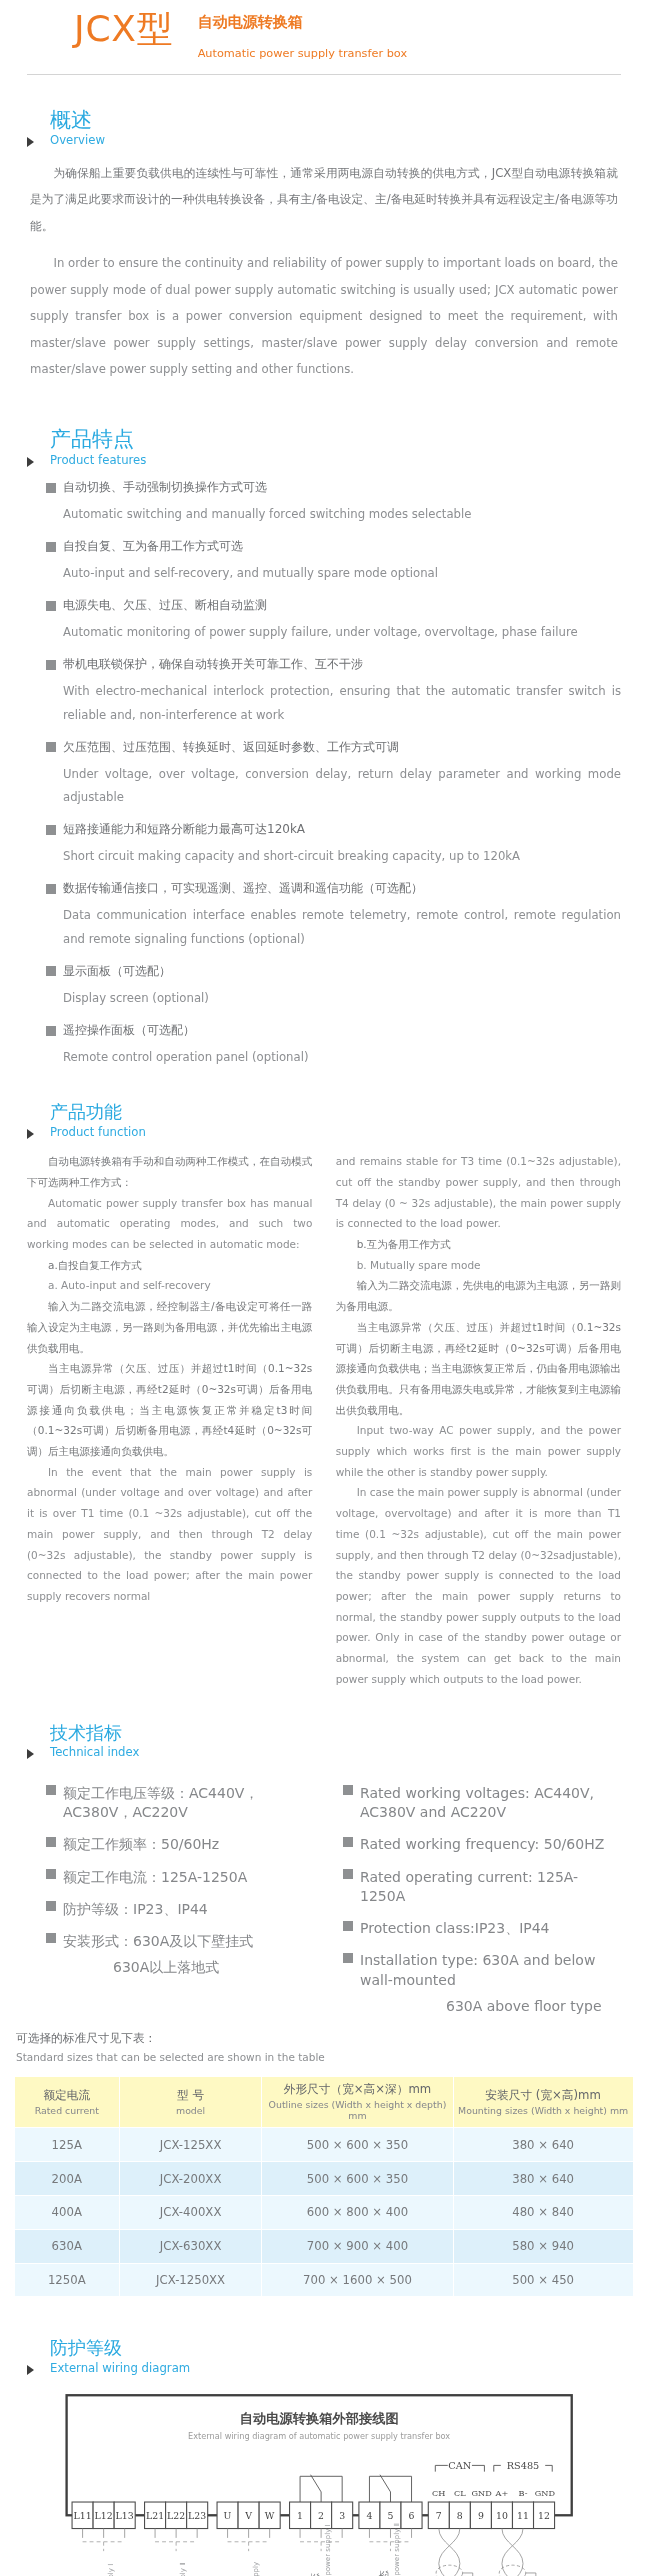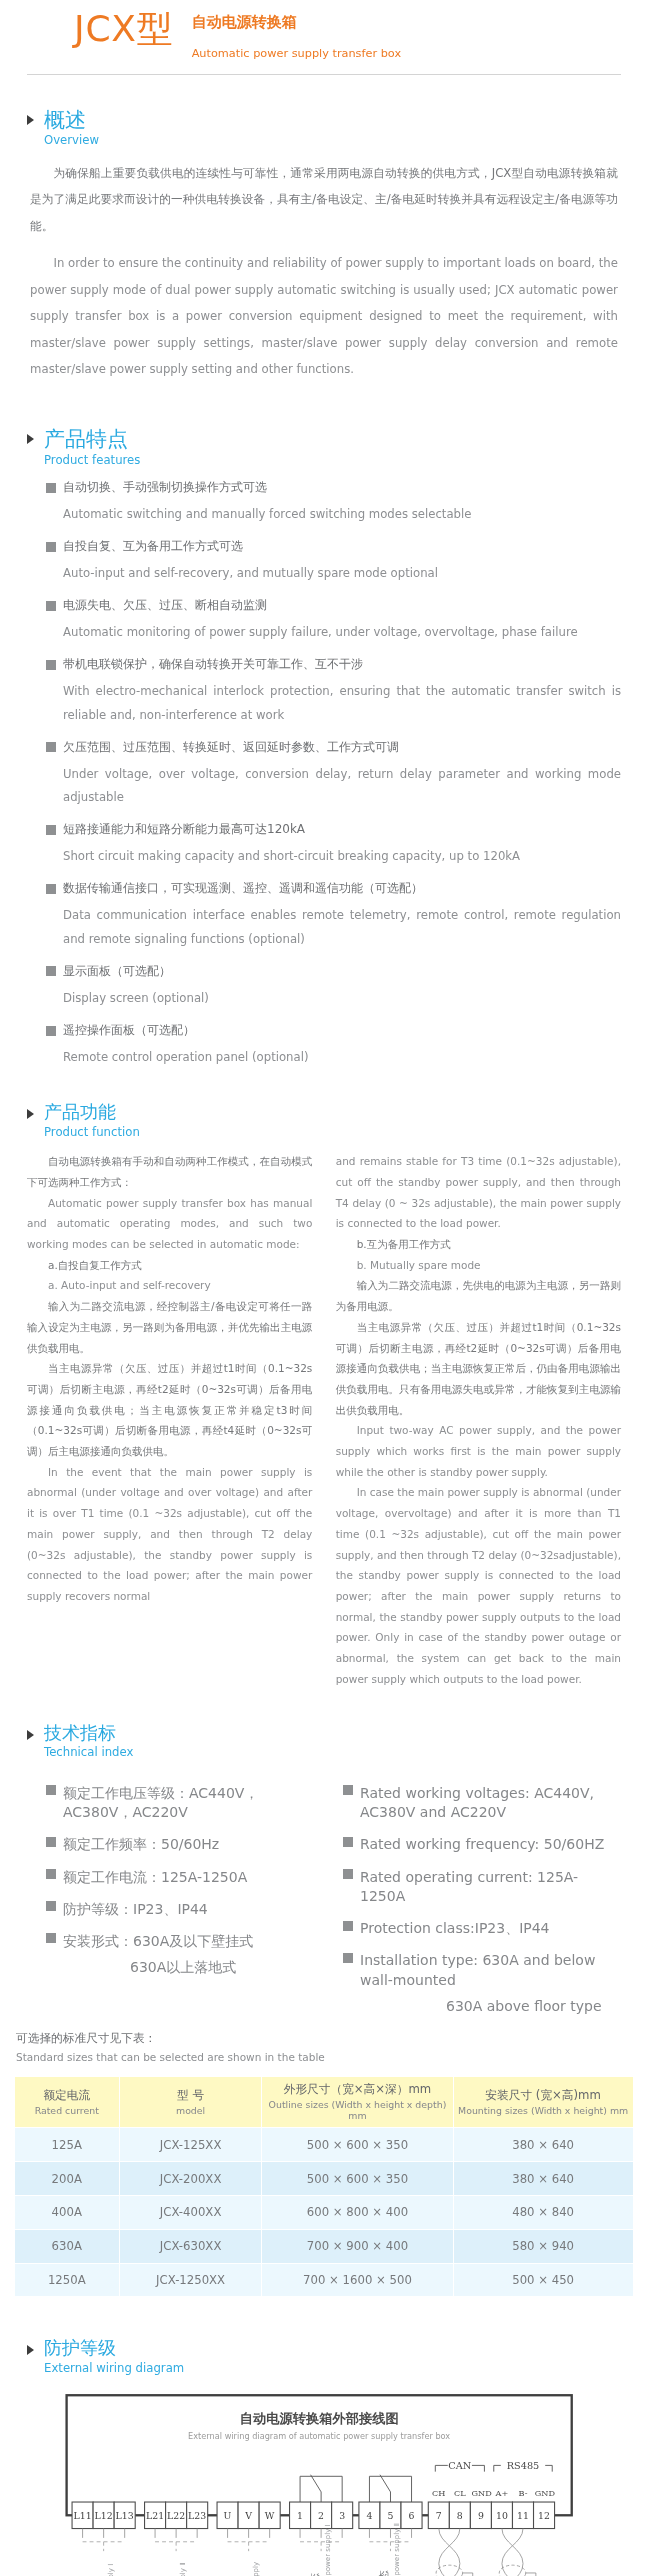--- a/index.html
+++ b/index.html
@@ -5,29 +5,29 @@
   * { margin:0; padding:0; box-sizing:border-box; }
   html,body { background:#ffffff; }
   body {
     width:648px;
     font-family:"DejaVu Sans","Liberation Sans",sans-serif;
     color:#7f8184;
   }
   .page { width:648px; min-height:2576px; padding:11px 27px 0; position:relative; }
 
   
-  .hdr { display:flex; align-items:flex-start; gap:18px; padding-left:47px; }
+  .hdr { display:flex; align-items:flex-start; gap:24px; padding-left:47px; }
   .hdr-model { font-size:36px; line-height:1.0; color:#ee7a23; letter-spacing:0.8px; }
   .hdr-titles { padding-top:1.6px; }
   .hdr-cn { font-size:15px; font-weight:bold; color:#ee7a23; }
   .hdr-en { font-size:11.3px; color:#ee7a23; margin-top:15px; }
   .hdr-rule { border:none; border-top:0.8px solid #d4d4d4; margin:14px 0 0; }
 
   
-  .sec-head { display:flex; align-items:flex-start; gap:10px; margin-top:33px; margin-bottom:12.5px; }
+  .sec-head { display:flex; align-items:flex-end; gap:16px; margin-top:33px; margin-bottom:12.5px; }
   .tri { width:0; height:0; border-left:7.8px solid #3c3c3c; border-top:5.5px solid transparent; border-bottom:5.5px solid transparent; margin-top:7px; }
   .sec-title-cn { font-size:21px; color:#2aa9e0; line-height:1.15; }
   .sec-title-en { font-size:11.7px; color:#2fabe1; margin-top:1.6px; }
 
   
   .para { font-size:11.7px; line-height:26.5px; text-align:justify; text-indent:2em; }
   .para.cn { color:#76787b; }
   .para.en { color:#8d8f92; margin-top:11px; }
   .ov-body { padding:0 3.1px; }
 
@@ -221,21 +221,21 @@
           <span>额定工作电流：125A-1250A</span>
         </div>
       <div class="ti">
           <span class="sq"></span>
           <span>防护等级：IP23、IP44</span>
         </div>
       <div class="ti">
           <span class="sq"></span>
         <span>
           <span>安装形式：630A及以下壁挂式</span>
-          <span class="l2" style="padding-left:50px;text-align:center;">630A以上落地式</span>
+          <span class="l2" style="padding-left:50px;">630A以上落地式</span>
         </span>
       </div>
     </div>
     <div class="tech-col" style="margin-left:0;">
       <div class="ti">
           <span class="sq"></span>
           <span>Rated working voltages: AC440V, AC380V and AC220V</span>
         </div>
       <div class="ti">
           <span class="sq"></span>

